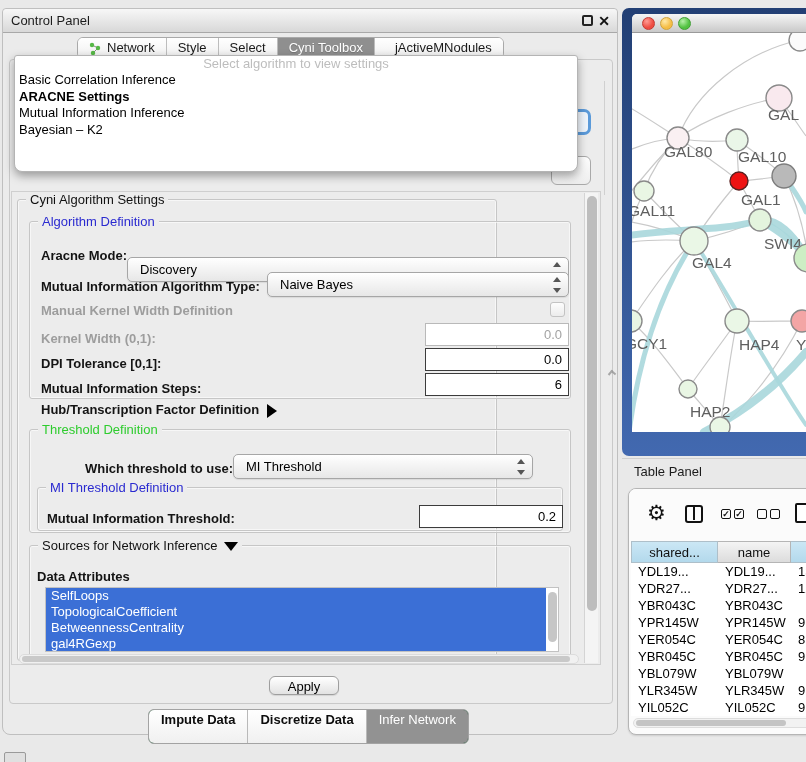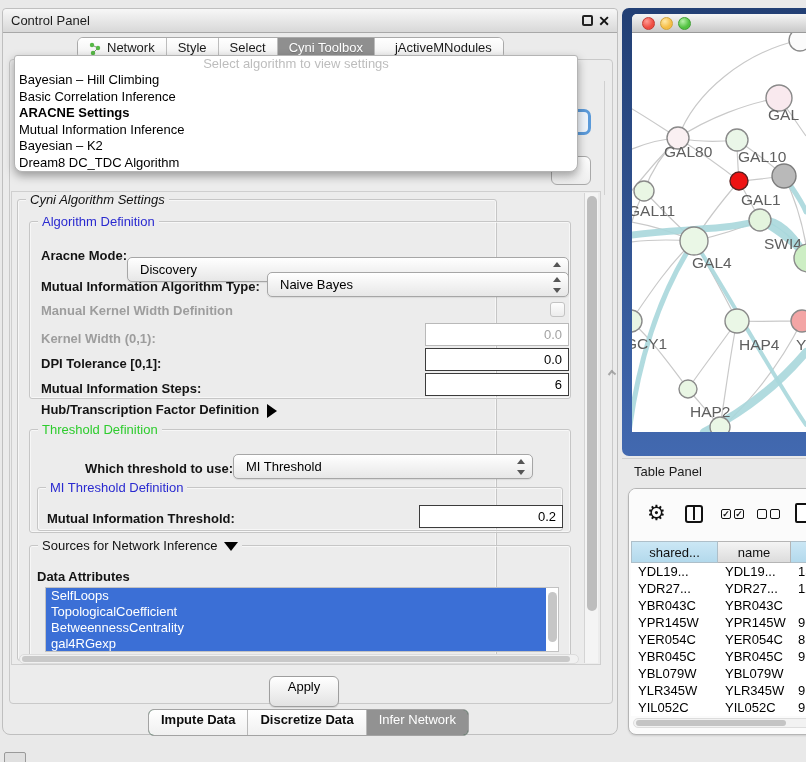--- a/index.html
+++ b/index.html
@@ -97,25 +97,25 @@
   
   .srclist { position:absolute; left:44px; top:586px; width:514px; height:65px;
     background:#fff; border:1px solid #c2c2c2; overflow:hidden; }
   .src-item { height:16px; line-height:16px; padding-left:5px; width:500px;
     background:#3b6fd6; color:#fff; }
   .hscroll { position:absolute; left:18px; top:653px; width:560px; height:10px;
     background:#f1f1f1; border:1px solid #dcdcdc; border-radius:5px; }
   .hscroll .thumb { position:absolute; left:2px; top:1px; width:548px; height:6px;
     background:#c9c9c9; border-radius:4px; }
 
-  .apply-btn { position:absolute; left:268px; top:675px; width:70px; height:31px;
+  .apply-btn { position:absolute; left:268px; top:675px; width:70px; height:19px;
     border:1px solid #9e9e9e; border-radius:6px; background:linear-gradient(#ffffff,#e2e2e2);
     text-align:center; line-height:20px; color:#000; box-shadow:0 1px 1px rgba(0,0,0,.1); }
 
-  .seg-row { position:absolute; left:147px; top:708px; height:27px; display:flex;
+  .seg-row { position:absolute; left:147px; top:708px; height:35px; display:flex;
     border:1px solid #a3a3a3; border-radius:6px; background:#14532d; overflow:hidden; }
   .seg { padding:0 12px; line-height:19px; color:#0d0d0d; font-weight:bold;
     background:linear-gradient(#ffffff,#f0f0f0); border-right:1px solid #b9b9b9; white-space:nowrap; }
   .seg:last-child { border-right:none; }
   .seg.selected { background:#929292; color:#fff; font-weight:normal; }
 
   
   .divider-grip { position:absolute; left:609px; top:371px; width:6px; height:6px;
     border-left:2px solid #8a8a8a; border-top:2px solid #8a8a8a; transform:rotate(40deg); opacity:.7; }
 
@@ -210,21 +210,21 @@
 
     <div class="frag-line" style="position:absolute;"></div>
     <div class="frag-blue" style="position:absolute;"></div>
     <div class="frag-gray" style="position:absolute;"></div>
 
     <div class="scrollwrap" style="left:8px; top:182px; width:590px; height:474px;"></div>
     <div class="vscroll" style="left:581px; top:184px;">
       <div class="thumb"></div>
     </div>
 
-    <div class="grp" style="left:14px; top:190px; width:480px; height:462px;font-style:italic;">
+    <div class="grp" style="left:14px; top:190px; width:480px; height:462px;">
       <span class="legend">Cyni Algorithm Settings</span>
     </div>
 
     <div class="grp" style="left:26px; top:212px; width:542px; height:178px;">
       <span class="legend blue">Algorithm Definition</span>
     </div>
 
     <div class="row-label" style="left:38px; top:234px; line-height:25px;">Aracne Mode:</div>
     <div class="combo" style="left:124px; top:232px; width:442px;margin-top:16px;">
       <span>Discovery</span>
@@ -452,23 +452,21 @@
         </div>
       </div>
     <div class="tb-hscroll">
       <div class="thumb"></div>
     </div>
   </div>
 
   <div class="algo-popup">
     <div class="algo-prompt">Select algorithm to view settings</div>
     <div id="algo-items">
-        <div class="algo-item">Bayesian – Hill Climbing</div>
         <div class="algo-item">Basic Correlation Inference</div>
         <div class="algo-item selected">ARACNE Settings</div>
         <div class="algo-item">Mutual Information Inference</div>
         <div class="algo-item">Bayesian – K2</div>
-        <div class="algo-item">Dream8 DC_TDC Algorithm</div>
       </div>
   </div>
 
   <div class="mini-dock"></div>
 </div>
 
 </body></html>

